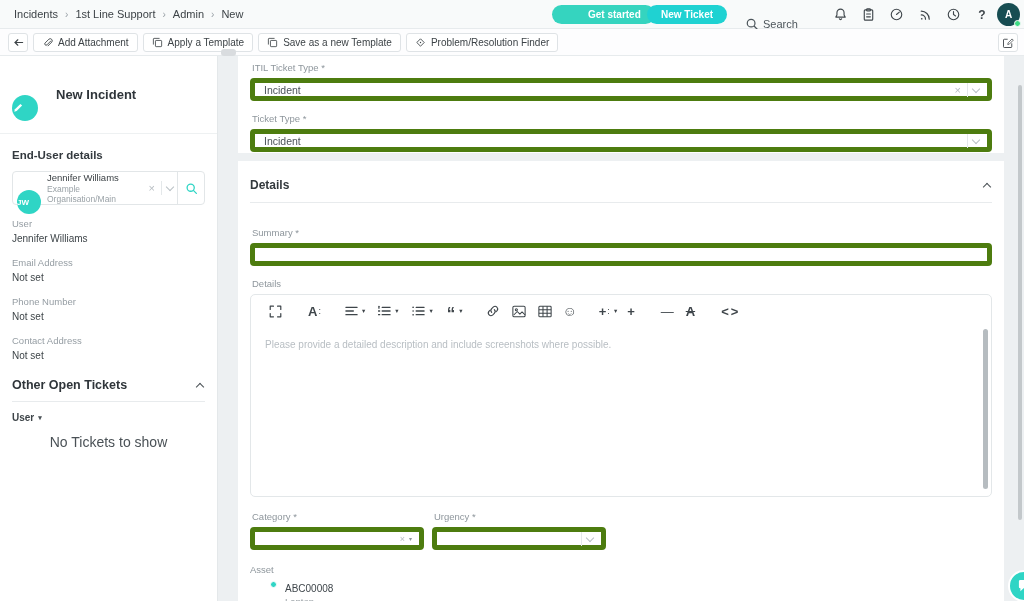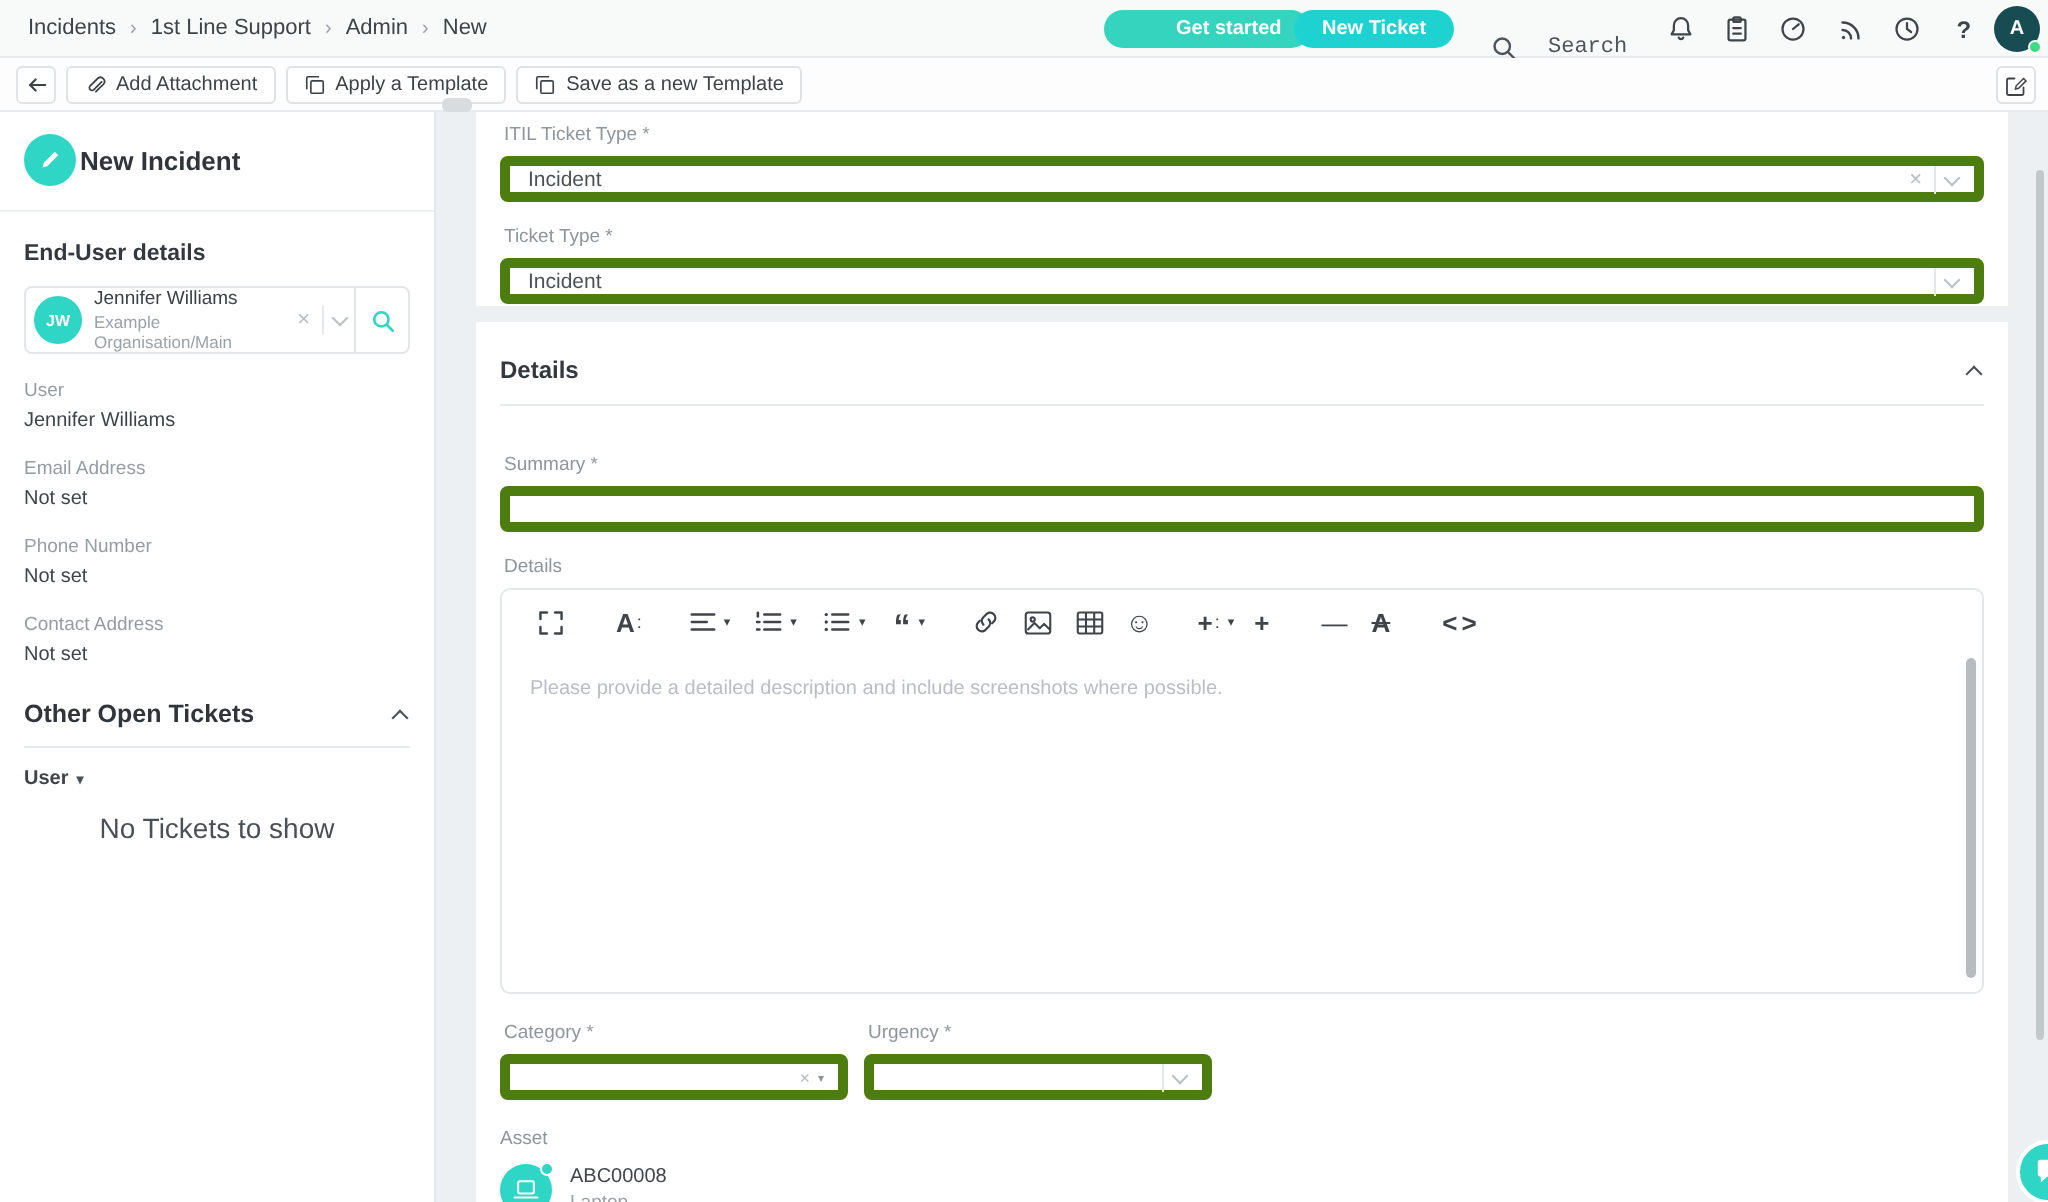--- a/index.html
+++ b/index.html
@@ -22,21 +22,21 @@
   .crumbs { display:flex; align-items:center; gap:7px; font-size:11px; font-weight:500; color:#3d4347; }
   .crumb { cursor:pointer; }
   .crumb-sep { color:#9aa1a7; font-size:10px; }
   .pill {
     position:absolute; top:5px; height:19px; border-radius:10px;
     color:#fff; font-size:10px; font-weight:bold; line-height:19px;
     padding:0 14px; border:none; cursor:pointer;
   }
   .pill.get { left:552px; background:#35d4bf;padding-left:36px; }
   .pill.new { left:647px; background:#1fd2d2; }
-  .search { position:absolute; left:744px; top:0; height:47px; display:flex; align-items:center; gap:14px; font-size:11px; color:#4c555b; cursor:pointer;font-family:Liberation Mono, monospace; }
+  .search { position:absolute; left:744px; top:0; height:47px; display:flex; align-items:center; gap:3px; font-size:11px; color:#4c555b; cursor:pointer; }
   .top-icons { position:absolute; left:832px; top:0; width:158px; height:29px; display:flex; align-items:center; justify-content:space-between; }
   .ticon { width:16px; height:16px; display:flex; align-items:center; justify-content:center; cursor:pointer; }
   .qmark { font-size:12px; font-weight:bold; color:#3f464b; }
   .avatar {
     position:absolute; right:4px; top:3px; width:23px; height:23px; border-radius:50%;
     background:#174d52; color:#fff; font-size:10px; font-weight:bold;
     display:flex; align-items:center; justify-content:center; cursor:pointer;
   }
   .presence { position:absolute; right:-1px; bottom:-1px; width:7px; height:7px; border-radius:50%; background:#3ddc84; border:1px solid #f8fafa; }
 
@@ -52,22 +52,22 @@
     font-size:10px; color:#3d4347; cursor:pointer; white-space:nowrap;
   }
   .tbtn.sq { width:20px; justify-content:center; padding:0; }
   .compose { position:absolute; right:6px; top:4px; }
 
   
   .sidebar {
     position:absolute; top:56px; left:0; width:218px; height:545px;
     background:#fff; border-right:1px solid #e4e8ea; overflow:hidden;
   }
-  .side-head { display:flex; align-items:center; gap:2px; padding:11px 12px 12px; border-bottom:1px solid #eef1f2; }
-  .circle-teal { background:#2fd5c5; border-radius:50%; display:flex; align-items:center; justify-content:center; flex:0 0 auto; }
+  .side-head { display:flex; align-items:center; gap:18px; padding:11px 12px 12px; border-bottom:1px solid #eef1f2; }
+  .circle-teal { background:#2fd5c5; border-radius:50%; display:flex; align-items:center; flex:0 0 auto;margin-top:28px; }
   .side-title { font-size:13px; font-weight:bold; color:#2f353a; }
   .side-sec { padding:0 12px; }
   .sec-label { margin-top:15px; font-size:11.5px; font-weight:bold; color:#33393e; }
   .selector {
     margin-top:10px; height:34px; border:1px solid #e2e6e8; border-radius:4px;
     display:flex; align-items:center; padding-left:4px; cursor:pointer;
   }
   .sel-avatar { width:24px; height:24px; font-size:8px; font-weight:bold; color:#fff; }
   .sel-texts { margin-left:6px; min-width:0; }
   .sel-name { font-size:9.5px; color:#3c4246; }
@@ -226,20 +226,27 @@
     </svg>
     <span>Apply a Template</span>
   </button>
   <button class="tbtn">
     <svg width="11" height="11" viewBox="0 0 16 16" fill="none" stroke="#3d4347" stroke-width="1.2">
       <rect x="5" y="5" width="9" height="9" rx="1"></rect>
         <path d="M11 2H3a1 1 0 0 0-1 1v8"></path>
     </svg>
     <span>Save as a new Template</span>
   </button>
+  <button class="tbtn">
+    <svg width="11" height="11" viewBox="0 0 16 16" fill="none" stroke="#3d4347" stroke-width="1.2">
+      <rect x="4.2" y="4.2" width="7.6" height="7.6" transform="rotate(45 8 8)"></rect>
+        <circle cx="8" cy="8" r="1" fill="#3d4347" stroke="none"></circle>
+    </svg>
+    <span>Problem/Resolution Finder</span>
+  </button>
   <button class="tbtn sq compose">
     <svg width="12" height="12" viewBox="0 0 16 16" fill="none" stroke="#3d4347" stroke-width="1.2" stroke-linecap="round">
       <path d="M13 9v4a1 1 0 0 1-1 1H3a1 1 0 0 1-1-1V4a1 1 0 0 1 1-1h4"></path>
         <path d="M13.4 2.6l-6 6-0.6 2.6 2.6-0.6 6-6z" transform="scale(0.82) translate(2.5 1)"></path>
     </svg>
   </button>
 </div>
 
 <div class="sidebar">
   <div class="side-head">

